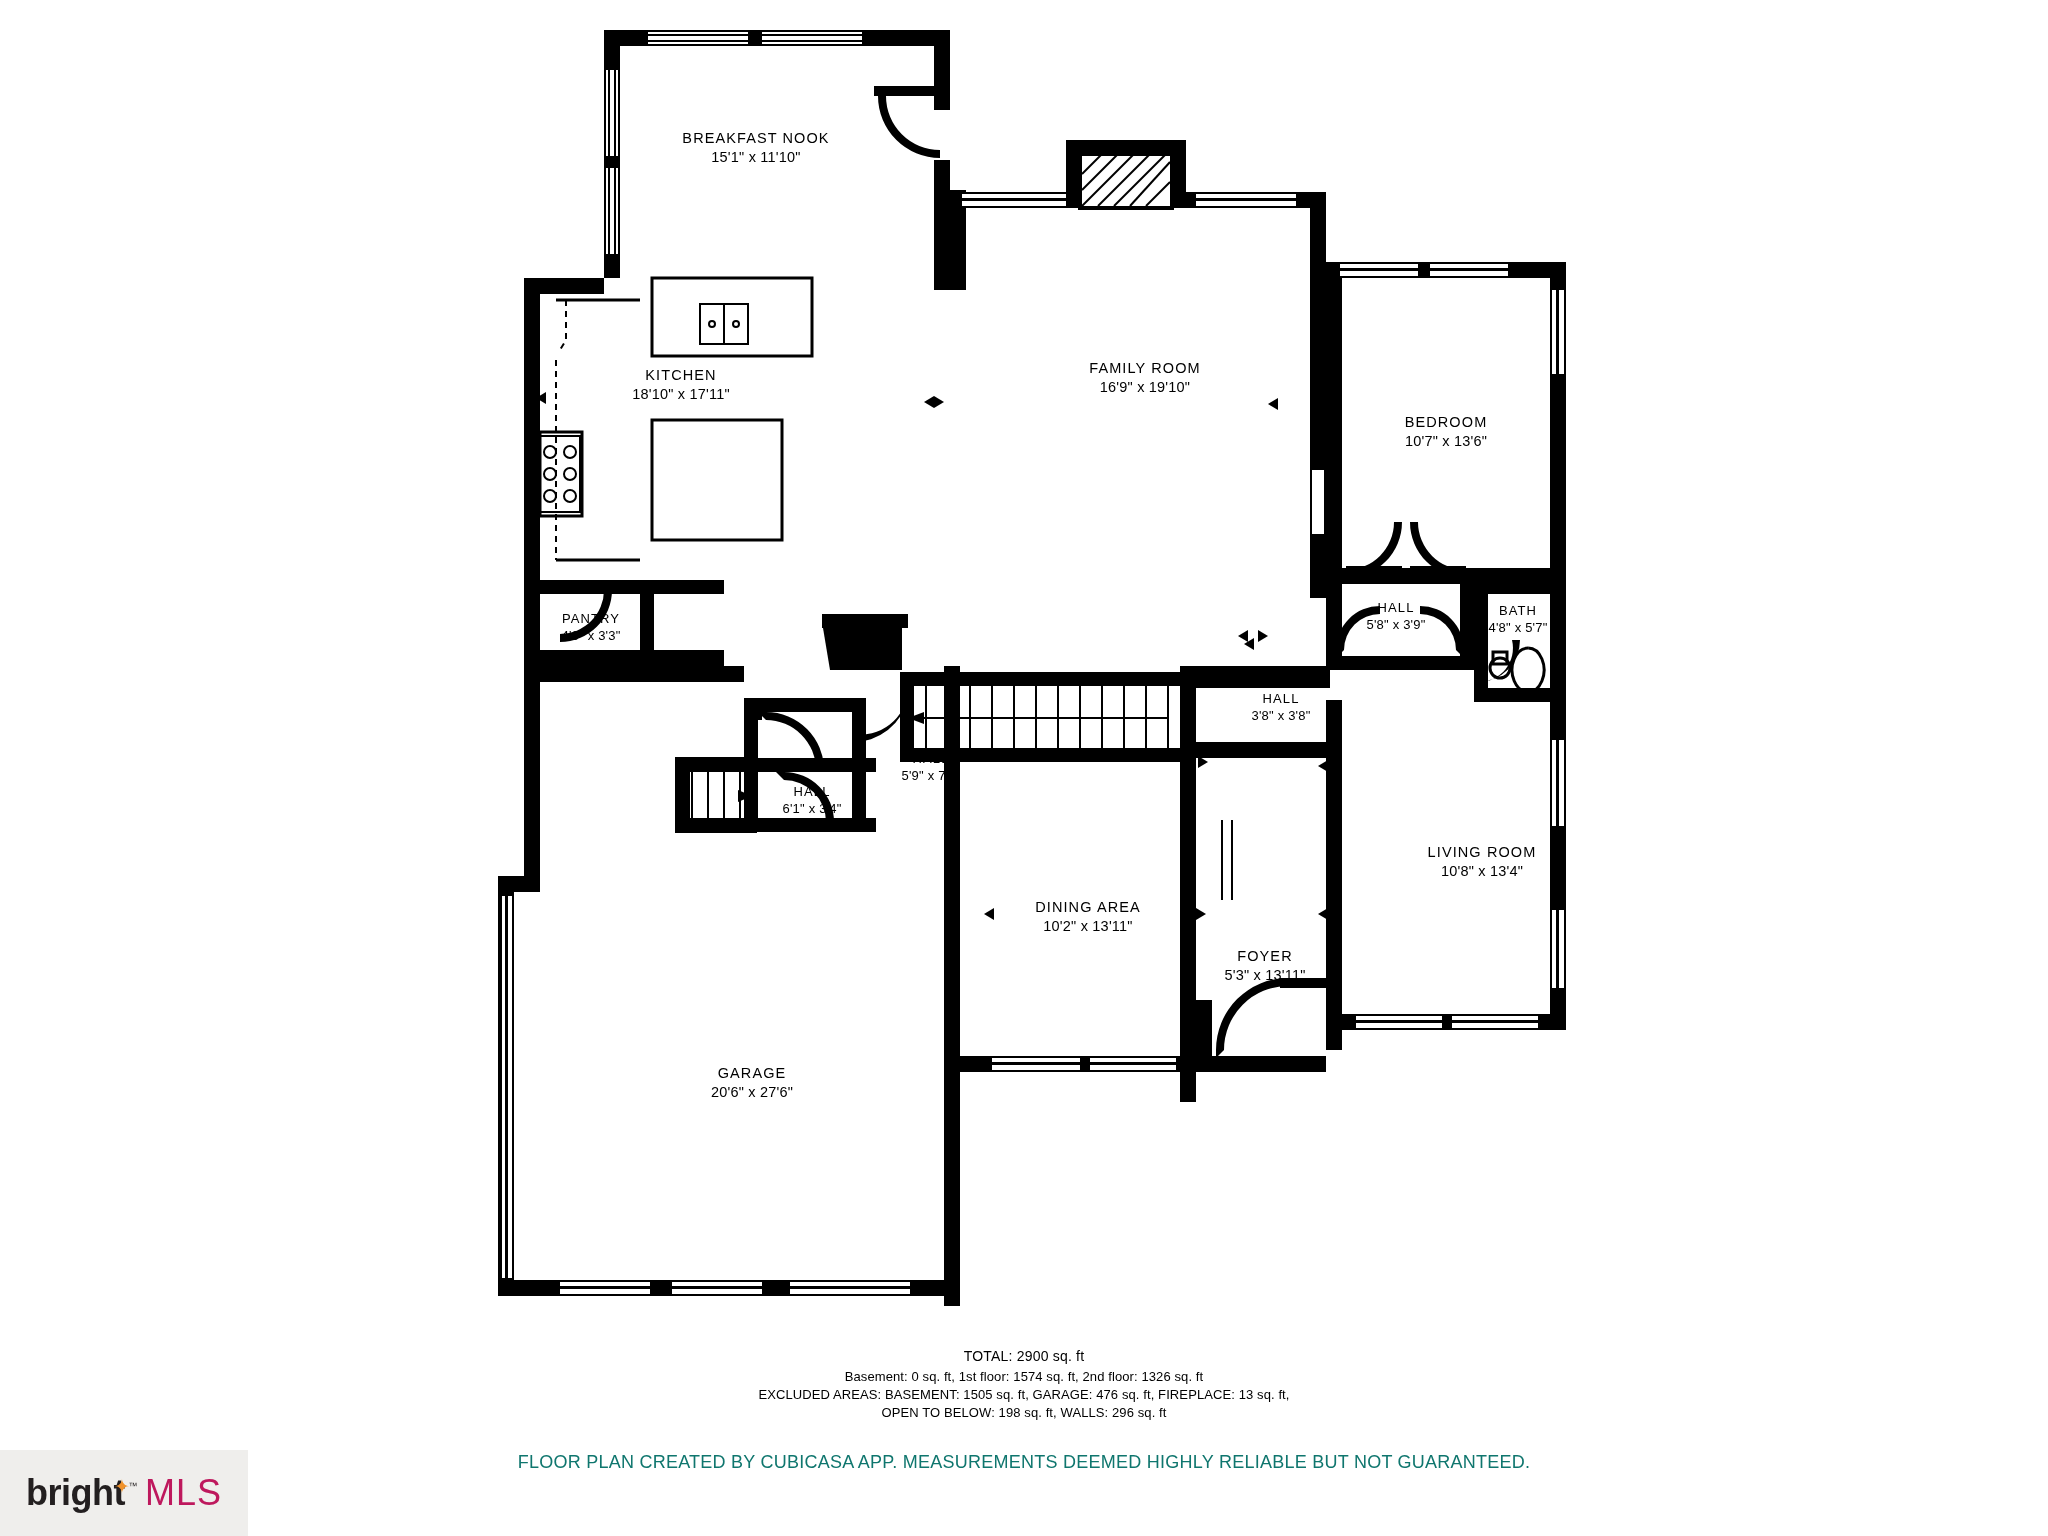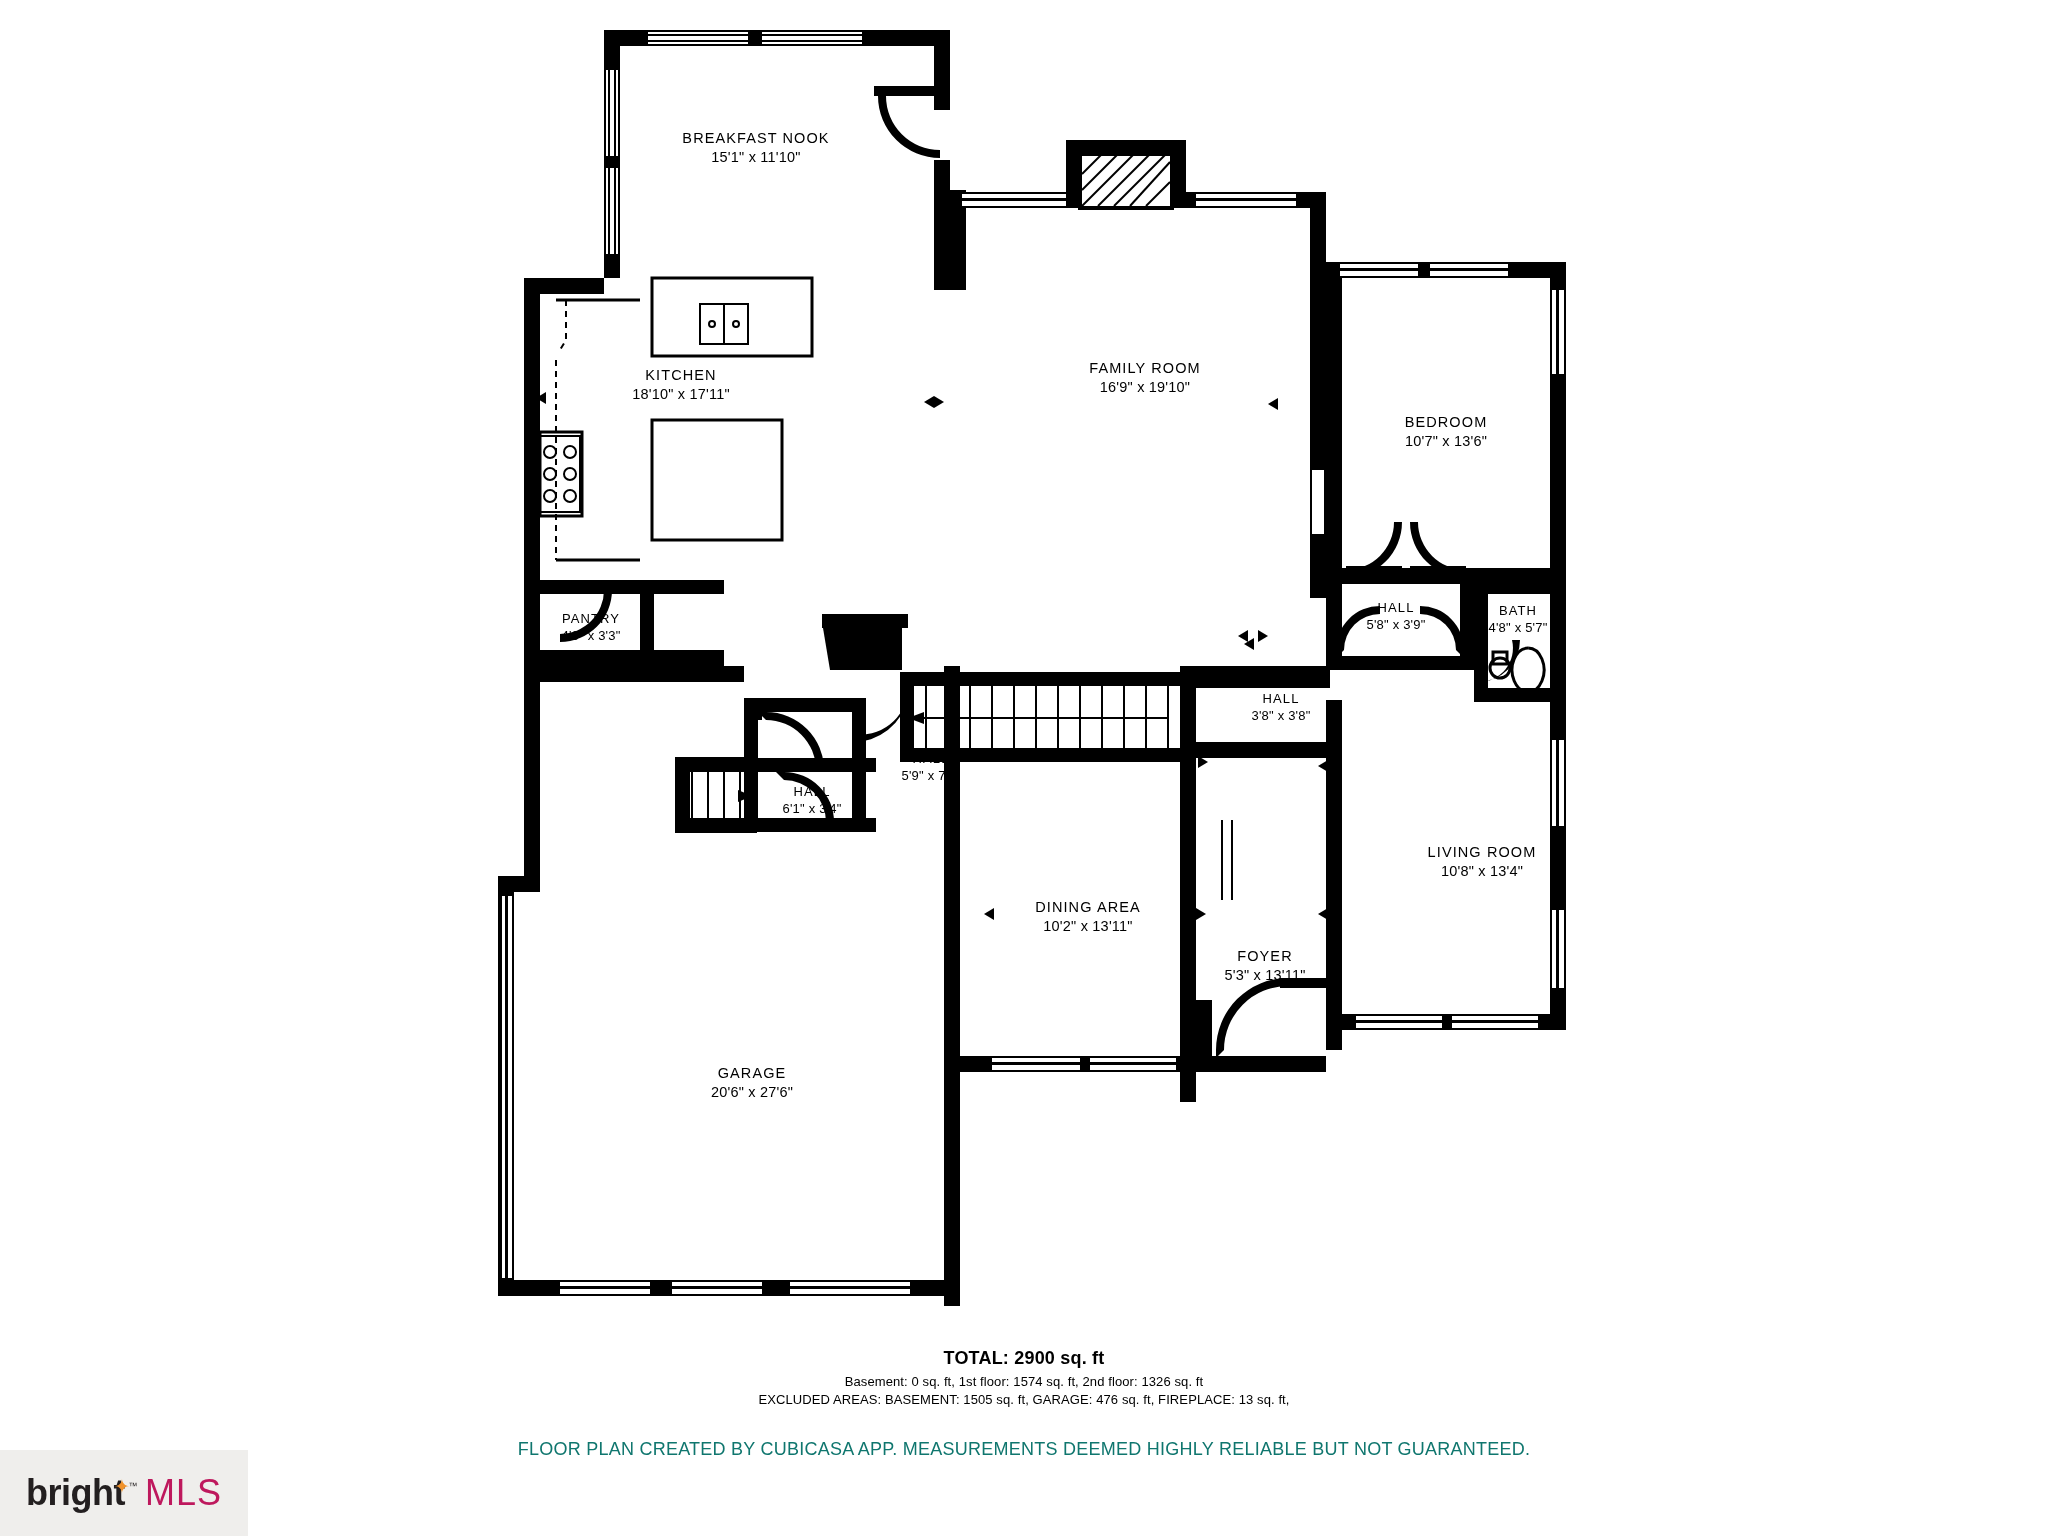--- a/index.html
+++ b/index.html
@@ -46,22 +46,22 @@
   }
   
   #summary {
     position: absolute;
     left: 0;
     width: 2048px;
     top: 1348px;
     text-align: center;
   }
   #summary .total {
-    font-size: 18px;
-    font-weight: bold;
+    font-size: 14px;
+    font-weight: normal;
     letter-spacing: 0.2px;
     margin-bottom: 5px;
   }
   #summary .line {
     font-size: 13px;
     letter-spacing: 0.1px;
     margin-bottom: 3px;
   }
   #summary .disclaimer {
     font-size: 18px;
@@ -454,20 +454,21 @@
   <div class="room-label" style="left:752px; top:1083px;">
     <span class="rname">GARAGE</span>
     <span class="rdim">20'6" x 27'6"</span>
   </div>
 </div>
 
 <div id="summary">
   <div class="total">TOTAL: 2900 sq. ft</div>
   <div class="line">Basement: 0 sq. ft, 1st floor: 1574 sq. ft, 2nd floor: 1326 sq. ft</div>
   <div class="line">EXCLUDED AREAS: BASEMENT: 1505 sq. ft, GARAGE: 476 sq. ft, FIREPLACE: 13 sq. ft,</div>
+  <div class="line">OPEN TO BELOW: 198 sq. ft, WALLS: 296 sq. ft</div>
   <div class="disclaimer">FLOOR PLAN CREATED BY CUBICASA APP. MEASUREMENTS DEEMED HIGHLY RELIABLE BUT NOT GUARANTEED.</div>
 </div>
 
 <div id="logo">
   <div class="logo-inner">
     <span class="bright">bright</span>
     <span class="star">✦</span>
     <span class="tm">™</span>
     <span class="mls">MLS</span>
   </div>

